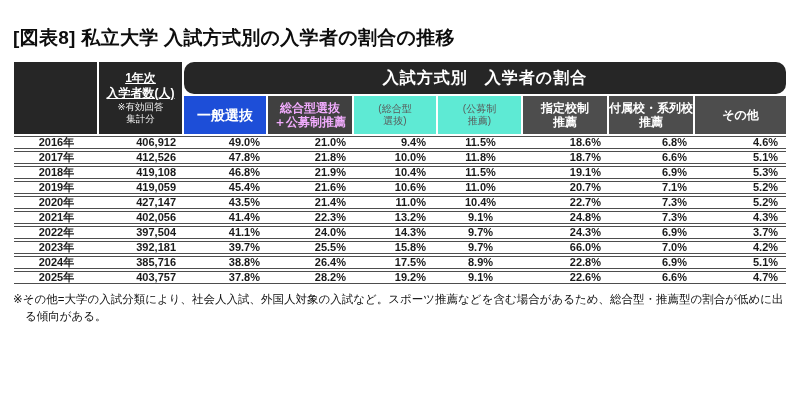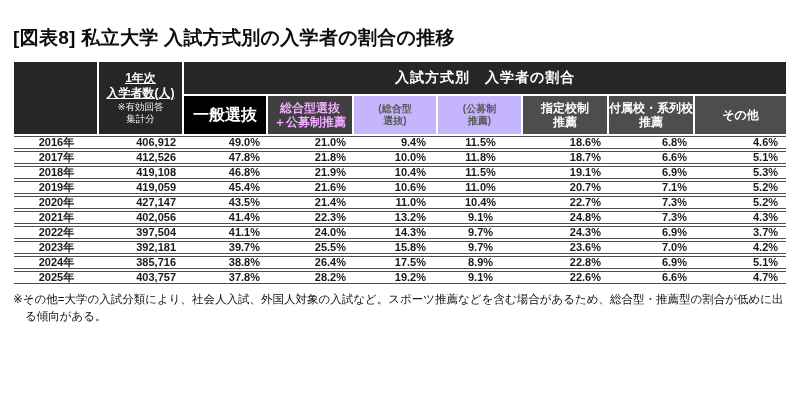--- a/index.html
+++ b/index.html
@@ -9,29 +9,29 @@
 
   .title { position:absolute; left:13px; top:25px; font-size:19px; font-weight:bold; color:#0d0d0d; letter-spacing:.3px; }
 
   table.main { position:absolute; left:14px; top:60px; width:772px;
                border-collapse:separate; border-spacing:0 2px; table-layout:fixed; }
   th, td { padding:0; margin:0; }
   th { font-weight:bold; text-align:center; vertical-align:middle; }
   .pre { white-space:pre-line; line-height:1.18; }
 
   .h-black  { background:#262626; color:#ffffff; }
-  .h-dark1  { background:#000000; color:#ffffff; font-size:16px; }
+  .h-dark1  { background:#1d4ed8; color:#ffffff; font-size:14px; }
   .h-dark2  { background:#404040; color:#f0abfc; font-size:12px; }
   .h-dark3  { background:#4d4d4d; color:#ffffff; font-size:12px; }
-  .h-light  { background:#c4b5fd; color:#595959; font-size:10px; font-weight:bold; }
+  .h-light  { background:#5eead4; color:#595959; font-size:10px; font-weight:normal; }
   .sep { border-right:2px solid #ffffff; }
 
   tr.hr1 th { height:32px; }
   tr.hr2 th { height:38px; }
-  .group-title { font-size:14px; letter-spacing:1px; }
+  .group-title { font-size:16px; letter-spacing:1px;border-radius:10px; }
   .students-main { font-size:12px; font-weight:bold; white-space:pre-line; line-height:1.2;text-decoration:underline; }
   .students-note { font-size:9.5px; font-weight:normal; white-space:pre-line; line-height:1.25; margin-top:1px; color:#f2f2f2; }
 
   tr.datarow td { height:11px; background:#ffffff; border-top:1px solid #4d4d4d; border-bottom:1px solid #4d4d4d;
                   font-size:11px; font-weight:bold; color:#1a1a1a; line-height:11px; }
   td.c-year { text-align:center; }
   td.c-num  { text-align:right; padding-right:8px; }
   td.c-sub  { font-size:9px; font-weight:normal; color:#595959; }
   td.c-subr { text-align:right; padding-right:12px; }
   td.c-subc { text-align:center; }
@@ -163,21 +163,21 @@
         <td class="c-num">6.9%</td>
         <td class="c-num">3.7%</td>
       </tr>
       <tr class="datarow">
         <td class="c-year">2023年</td>
         <td class="c-num">392,181</td>
         <td class="c-num">39.7%</td>
         <td class="c-num">25.5%</td>
         <td class="c-sub c-subr">15.8%</td>
         <td class="c-sub c-subc">9.7%</td>
-        <td class="c-num">23.6%</td>
+        <td class="c-num">66.0%</td>
         <td class="c-num">7.0%</td>
         <td class="c-num">4.2%</td>
       </tr>
       <tr class="datarow">
         <td class="c-year">2024年</td>
         <td class="c-num">385,716</td>
         <td class="c-num">38.8%</td>
         <td class="c-num">26.4%</td>
         <td class="c-sub c-subr">17.5%</td>
         <td class="c-sub c-subc">8.9%</td>

